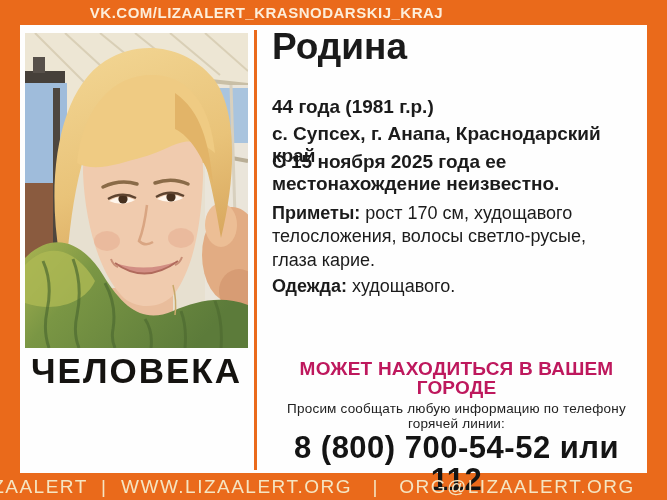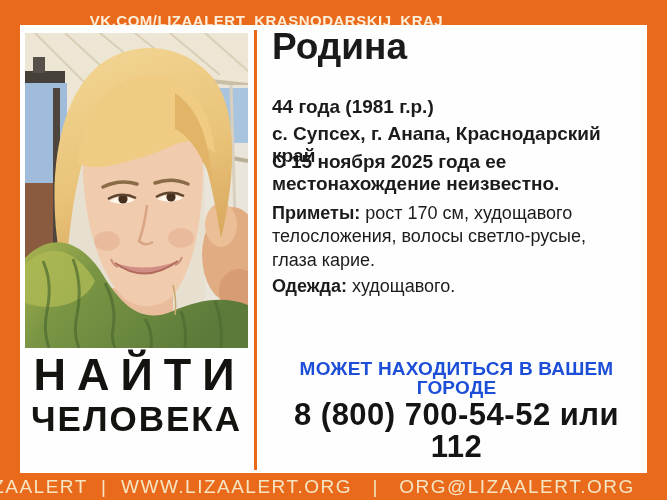--- a/index.html
+++ b/index.html
@@ -7,21 +7,21 @@
     width:667px;height:500px;overflow:hidden;
     font-family:"Liberation Sans","DejaVu Sans",sans-serif;
     background:#fff;
   }
   .poster{
     position:relative;width:667px;height:500px;
     background:#EA6A1B;
   }
   
   .top-bar{
-    position:absolute;left:0;top:8px;width:533px;height:25px;
+    position:absolute;left:0;top:0;width:533px;height:25px;
     display:flex;align-items:center;justify-content:center;
     color:#FDEEDA;font-size:15px;font-weight:bold;letter-spacing:.5px;text-align:right;
   }
   .bottom-bar{
     position:absolute;left:0;top:473px;width:608px;height:27px;
     display:flex;align-items:center;justify-content:center;
     color:#F5E5C2;font-size:19px;letter-spacing:1.5px;white-space:pre;
   }
   
   .inner{
@@ -56,21 +56,21 @@
   .r-alt{position:absolute;left:4px;top:45px;font-size:13px;font-weight:bold;}
   .r-age{position:absolute;left:4px;top:66px;font-size:19px;font-weight:bold;}
   .r-loc{position:absolute;left:4px;top:93px;font-size:19px;font-weight:bold;}
   .r-missing{position:absolute;left:4px;top:121px;width:370px;font-size:19px;font-weight:bold;line-height:1.18;}
   .r-signs{position:absolute;left:4px;top:172px;width:352px;font-size:18px;line-height:1.3;}
   .r-clothes{position:absolute;left:4px;top:246px;width:360px;font-size:18px;}
   .b-label{font-weight:bold;}
   .alert-block{
     position:absolute;left:0;top:329px;width:377px;text-align:center;
   }
-  .alert-line{font-size:19px;font-weight:bold;color:#1d4ed8;line-height:1.02;letter-spacing:.2px;}
+  .alert-line{font-size:19px;font-weight:bold;color:#be185d;line-height:1.02;letter-spacing:.2px;}
   .alert-note{font-size:13.5px;color:#222;margin-top:3px;letter-spacing:.2px;}
   .alert-phone{font-size:31px;font-weight:bold;color:#141414;line-height:1.05;margin-top:1px;letter-spacing:.5px;}
 </style>
 </head>
 <body>
 
 <div class="poster">
 
   <div class="top-bar">
     <span>VK.COM/LIZAALERT_KRASNODARSKIJ_KRAJ</span>
@@ -157,36 +157,36 @@
           <path d="M 120 286 Q 128 298 126 315"></path>
           <path d="M 156 278 Q 162 294 160 315"></path>
           <path d="M 190 268 Q 198 288 196 315"></path>
         </g>
 
         <path d="M 148 252 Q 152 268 150 282" stroke="#C9A96B" stroke-width="1.5" fill="none"></path>
       </svg>
     </div>
 
     <div class="help-block">
-      <div class="help-l2">НАЙТИ</div>
       <div class="help-l3">ЧЕЛОВЕКА</div>
     </div>
 
     <div class="divider"></div>
 
     <div class="right-col">
       <div class="r-title">Родина</div>
       <div class="r-age">44 года (1981 г.р.)</div>
       <div class="r-loc">с. Супсех, г. Анапа, Краснодарский край</div>
       <div class="r-missing">С 15 ноября 2025 года ее местонахождение неизвестно.</div>
       <div class="r-signs"><span class="b-label">Приметы:</span><span> рост 170 см, худощавого телосложения, волосы светло-русые, глаза карие.</span></div>
       <div class="r-clothes"><span class="b-label">Одежда:</span><span> худощавого.</span></div>
 
       <div class="alert-block">
         <div class="alert-line">МОЖЕТ НАХОДИТЬСЯ В ВАШЕМ ГОРОДЕ</div>
+        <div class="alert-note">Просим сообщать любую информацию по телефону горячей линии:</div>
         <div class="alert-phone">8 (800) 700-54-52 или 112</div>
 
       </div>
     </div>
   </div>
 
   <div class="bottom-bar">
     <span>LIZAALERT  |  WWW.LIZAALERT.ORG   |   ORG@LIZAALERT.ORG</span>
   </div>
 

